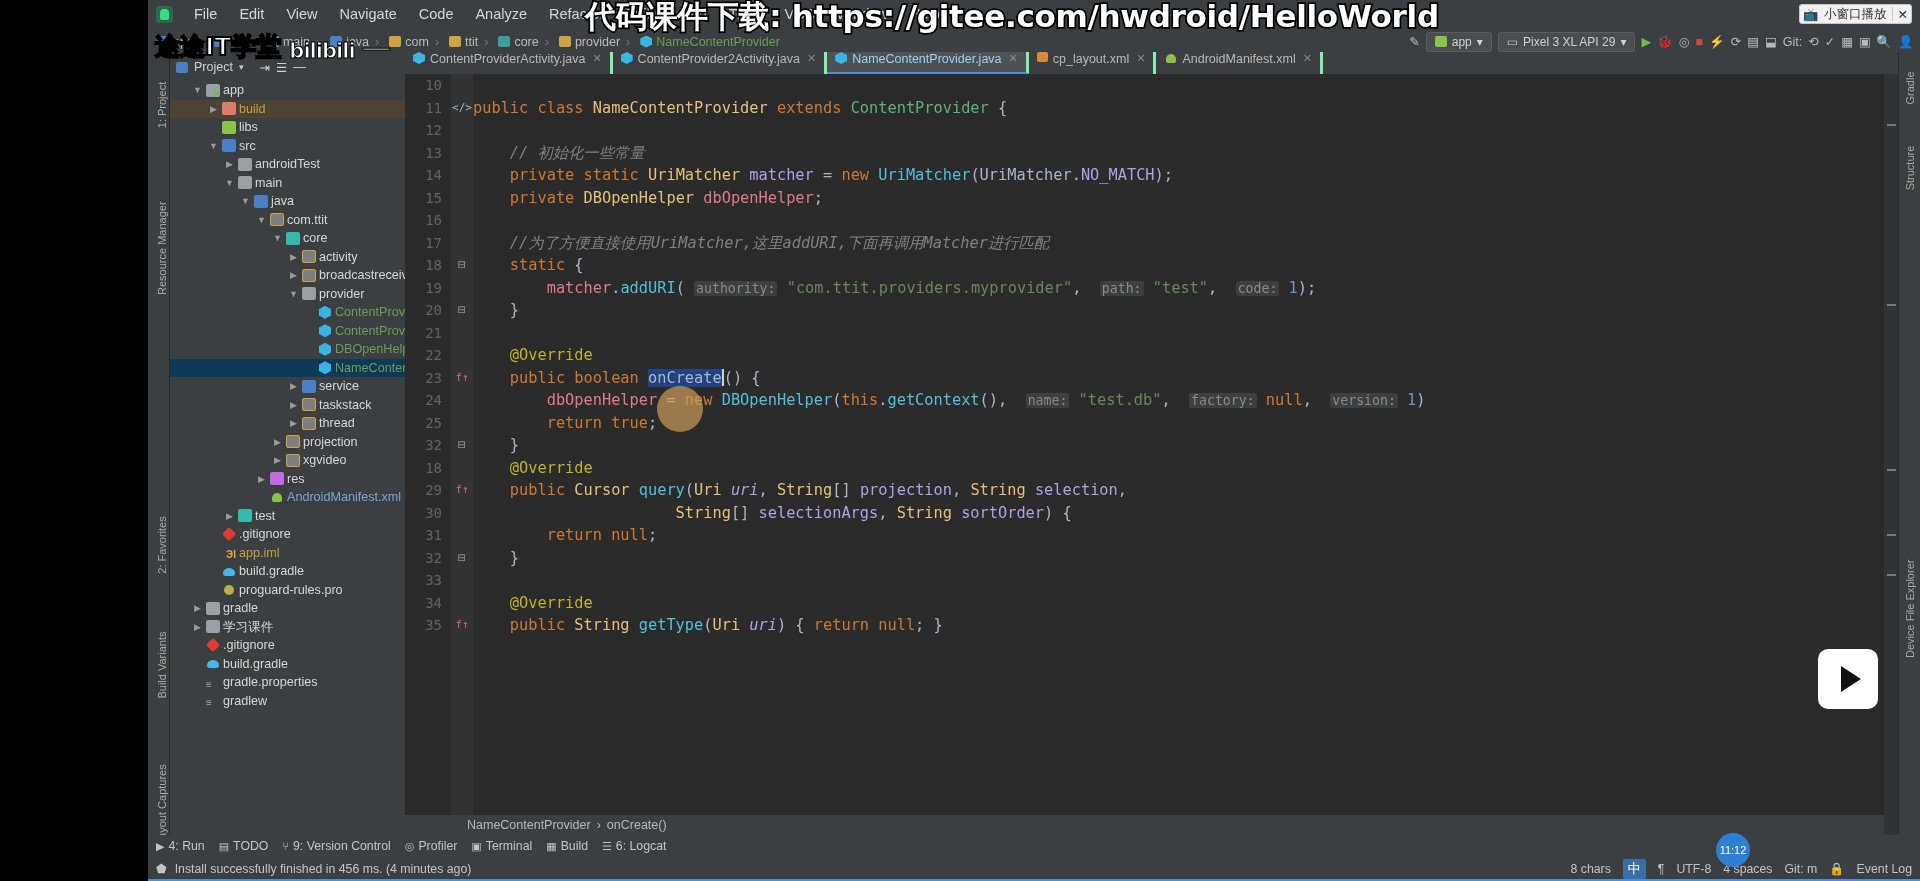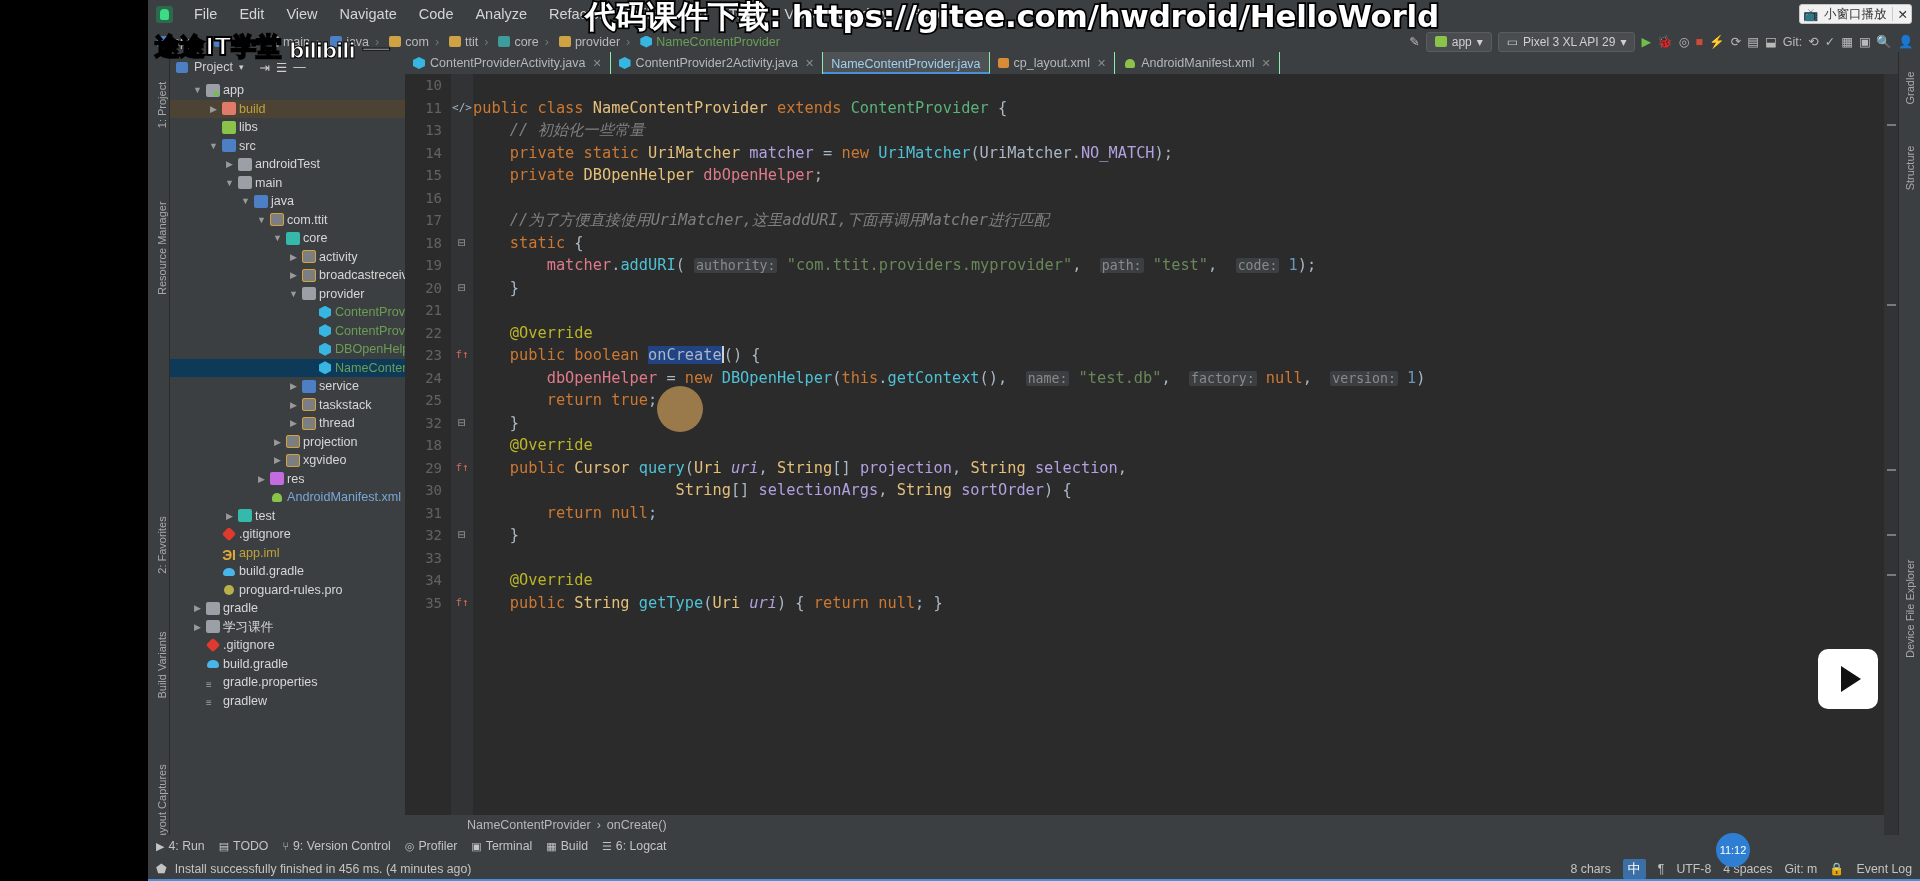--- a/index.html
+++ b/index.html
@@ -62,37 +62,37 @@
   .fi.folder.ol { background:#7c7f81; border:1.4px solid #d8a13a; }
   .fi.hexi { background:transparent; }
   .fi.hexi:after { content:""; position:absolute; left:1px; top:0; width:12px; height:13px; background:#36b6e0;
                    clip-path:polygon(50% 0,100% 25%,100% 75%,50% 100%,0 75%,0 25%); }
   .fi.and { background:transparent; }
   .fi.and:after{ content:""; position:absolute; left:2px; top:2px; width:10px; height:9px;
                  border-radius:5px 5px 2px 2px; background:#8bc34a; }
   .fi.diamond{ background:transparent; }
   .fi.diamond:after{ content:""; position:absolute; left:2px; top:1px; width:10px; height:10px;
                  background:#e0392f; transform:rotate(45deg); border-radius:2px;}
-  .fi.iml { background:transparent; color:#e0a93a; font-size:14px; font-weight:bold; text-align:right; }
+  .fi.iml { background:transparent; color:#e0a93a; font-size:10px; font-weight:bold; text-align:right; }
   .fi.gradle{ background:transparent; }
   .fi.gradle:after{content:""; position:absolute; left:1px; top:3px; width:12px; height:8px;
                  border-radius:6px 6px 3px 3px; background:#49b6e8;}
   .fi.pro { background:transparent; }
   .fi.pro:after{content:""; position:absolute; left:2px; top:2px; width:10px; height:10px;
                  border-radius:50%; background:#b8b14a;}
   .fi.prop{ background:transparent; color:#9aa0a6; font-size:10px; }
   .nm.green { color:#6a9e55; } .nm.yellow { color:#bfa23a; } .nm.blue { color:#7aa6d6; }
   .nm.white { color:#d6d6d6; }
 
   
   .editor { position:absolute; left:405px; top:52px; right:22px; bottom:46px; background:#2b2b2b; }
   .tabs { height:22px; background:#3c3f41; display:flex; align-items:stretch; font-size:12.5px; }
-  .tab { display:flex; align-items:center; gap:5px; padding:0 8px; color:#b7b7b7; border-right:1px solid #86efac;
+  .tab { display:flex; align-items:flex-start; gap:5px; padding:0 8px; color:#b7b7b7; border-right:3px solid #86efac;
          white-space:nowrap; }
-  .tab.active { background:#4e5254; color:#9fd0f0; border-bottom:2px solid #4a90d9;flex-direction:column; }
+  .tab.active { background:#4e5254; color:#9fd0f0; border-bottom:2px solid #4a90d9; }
   .tab .x { color:#8a8a8a; font-size:11px; margin-left:2px; }
   .tab .xm { width:11px;height:10px;background:#d88c3a;border-radius:2px;display:inline-block;}
 
   .codewrap { position:absolute; left:0; right:0; top:22px; bottom:0; background:#2b2b2b; overflow:hidden; }
   .code { position:absolute; inset:0; font-family:"DejaVu Sans Mono", monospace; font-size:15.3px;
           line-height:22.5px; color:#a9b7c6; }
   .cline { position:relative; height:22.5px; white-space:pre; display:flex; }
   .gut { width:46px; text-align:right; padding-right:9px; color:#606366; flex:none; font-size:14px; }
   .mark { width:22px; flex:none; text-align:center; color:#8a8a8a; font-size:13px; }
   .src  { flex:1; }
@@ -473,20 +473,21 @@
           <span>AndroidManifest.xml</span>
           <span class="x">✕</span>
         </div>
       </div>
 
     <div class="codewrap">
       <div class="gutter-strip"></div>
       <div class="code" id="code">
           <div class="cline"><div class="gut">10</div><div class="mark"></div><div class="src"></div></div>
           <div class="cline"><div class="gut">11</div><div class="mark" style="font-size: 11px; color: rgb(169, 183, 198);">&lt;/&gt;</div><div class="src"><span class="k">public class </span><span class="typ">NameContentProvider </span><span class="k">extends </span><span class="grn2">ContentProvider </span>{</div></div>
+          <div class="cline"><div class="gut">12</div><div class="mark"></div><div class="src"></div></div>
           <div class="cline"><div class="gut">13</div><div class="mark"></div><div class="src">    <span class="cmt">// 初始化一些常量</span></div></div>
           <div class="cline"><div class="gut">14</div><div class="mark"></div><div class="src">    <span class="k">private static </span><span class="typ">UriMatcher </span><span class="an2">matcher </span>= <span class="k">new </span><span class="cyan">UriMatcher</span>(UriMatcher.<span class="an2">NO_MATCH</span>);</div></div>
           <div class="cline"><div class="gut">15</div><div class="mark"></div><div class="src">    <span class="k">private </span><span class="typ">DBOpenHelper </span><span class="pinkv">dbOpenHelper</span>;</div></div>
           <div class="cline"><div class="gut">16</div><div class="mark"></div><div class="src"></div></div>
           <div class="cline"><div class="gut">17</div><div class="mark"></div><div class="src">    <span class="cmt">//为了方便直接使用UriMatcher,这里addURI,下面再调用Matcher进行匹配</span></div></div>
           <div class="cline"><div class="gut">18</div><div class="mark">⊟</div><div class="src">    <span class="k">static </span>{</div></div>
           <div class="cline"><div class="gut">19</div><div class="mark"></div><div class="src">        <span class="pinkv">matcher</span>.<span class="cyan">addURI</span>( <span class="hint">authority:</span> <span class="str">"com.ttit.providers.myprovider"</span>,  <span class="hint">path:</span> <span class="str">"test"</span>,  <span class="hint">code:</span> <span class="num">1</span>);</div></div>
           <div class="cline"><div class="gut">20</div><div class="mark">⊟</div><div class="src">    }</div></div>
           <div class="cline"><div class="gut">21</div><div class="mark"></div><div class="src"></div></div>
           <div class="cline"><div class="gut">22</div><div class="mark"></div><div class="src">    <span class="ann">@Override</span></div></div>

